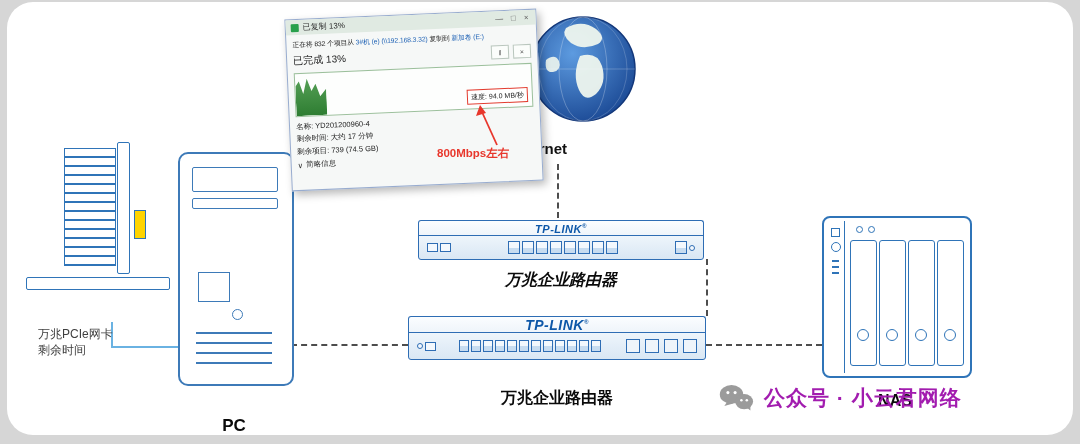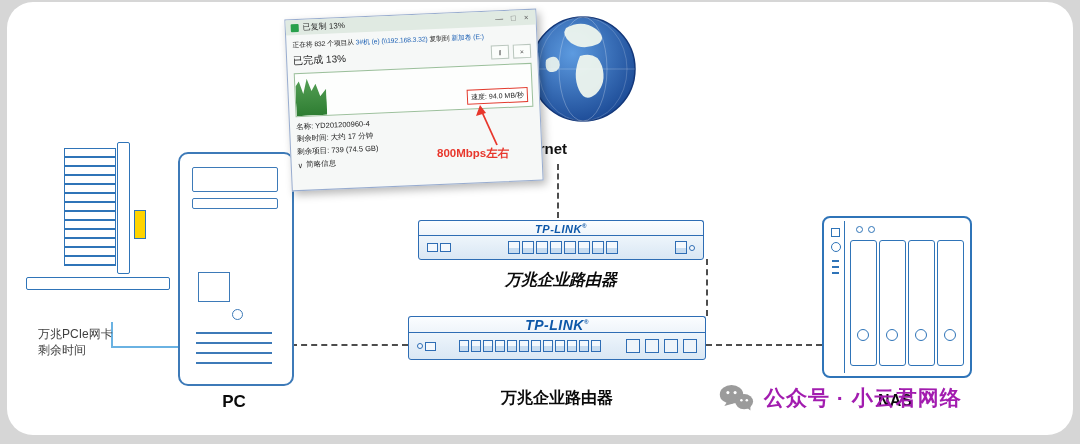--- a/index.html
+++ b/index.html
@@ -125,21 +125,21 @@
     <div>剩余时间</div>
   </div>
 
   <div class="abs pc">
     <div class="bay1"></div>
     <div class="bay2"></div>
     <div class="io"></div>
     <div class="pwr"></div>
     <div class="vents"></div>
   </div>
-  <div class="abs dev-label" style="left:178px;top:392px;width:112px;font-size:17px;">PC</div>
+  <div class="abs dev-label" style="left:178px;top:416px;width:112px;font-size:17px;">PC</div>
 
   <svg class="abs globe" viewBox="0 0 110 122">
     <defs>
       <radialGradient id="gsea" cx="40%" cy="35%" r="75%">
         <stop offset="0%" stop-color="#5d9be0"></stop>
           <stop offset="100%" stop-color="#16438f"></stop>
       </radialGradient>
     </defs>
     <circle cx="55" cy="61" r="52" fill="url(#gsea)" stroke="#12377a" stroke-width="1.5"></circle>
     <path d="M38,20 q16,-9 30,1 q11,9 2,15 q-15,7 -27,-1 q-10,-8 -5,-15 z" fill="#eef6ee" opacity="0.95"></path>

